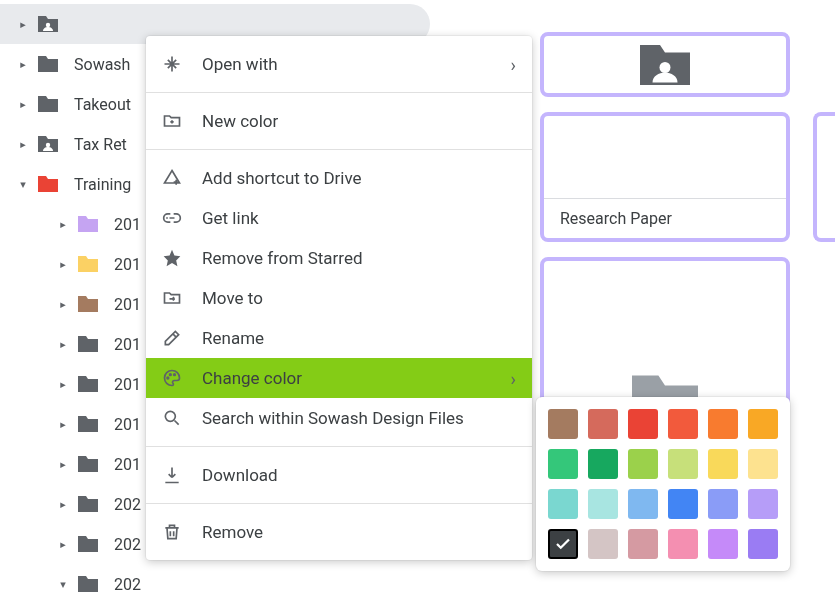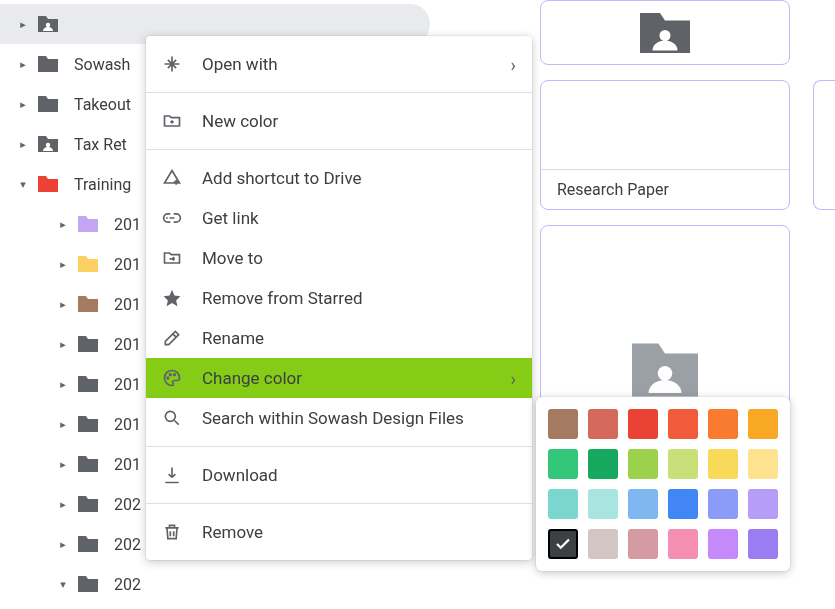--- a/index.html
+++ b/index.html
@@ -75,27 +75,28 @@
     color: #5f6368;
   }
 
   
   .right{
     position:absolute;
     left:460px; top:0; right:0; bottom:0;
   }
   .card{
     position:absolute;
-    border:1px solid #c4b5fd;
+    border:4px solid #c4b5fd;
     border-radius:8px;
     background:#fff;
     display:flex;
     flex-direction:column;
     align-items:center;
     justify-content:flex-end;
+    margin-top:32px;
   }
   .card .label{
     width:100%; padding:10px 16px; text-align:left;
     font-size:16px; color:#3c4043;
     border-top:1px solid #dadce0;
   }
 
   
   .picker{
     position:absolute;
@@ -266,34 +267,34 @@
     <span class="mi">
         <svg viewBox="0 0 24 24" fill="none" stroke="currentColor" stroke-width="2">
           <path d="M9 12h6M7 12a5 5 0 010-0H5a5 5 0 000 0"></path>
           <path d="M10 7H7a5 5 0 000 10h3M14 7h3a5 5 0 010 10h-3"></path>
         </svg>
       </span>
     <span>Get link</span>
   </div>
   <div class="ctx-item">
     <span class="mi">
+        <svg viewBox="0 0 24 24" fill="currentColor">
+          <path d="M12 2l2.9 6.9L22 10l-5 4.9 1.5 7.1L12 18l-6.5 4 1.5-7.1L2 10l7.1-1.1z"></path>
+        </svg>
+      </span>
+    <span>Remove from Starred</span>
+  </div>
+  <div class="ctx-item">
+    <span class="mi">
         <svg viewBox="0 0 24 24" fill="none" stroke="currentColor" stroke-width="2">
           <path d="M3 6h6l2 2h10v10H3z"></path>
           <path d="M9 13h6m0 0l-2-2m2 2l-2 2"></path>
         </svg>
       </span>
     <span>Move to</span>
-  </div>
-  <div class="ctx-item">
-    <span class="mi">
-        <svg viewBox="0 0 24 24" fill="currentColor">
-          <path d="M12 2l2.9 6.9L22 10l-5 4.9 1.5 7.1L12 18l-6.5 4 1.5-7.1L2 10l7.1-1.1z"></path>
-        </svg>
-      </span>
-    <span>Remove from Starred</span>
   </div>
   <div class="ctx-item">
     <span class="mi">
         <svg viewBox="0 0 24 24" fill="none" stroke="currentColor" stroke-width="2">
           <path d="M4 20h4L20 8l-4-4L4 16v4zM13 7l4 4"></path>
         </svg>
       </span>
     <span>Rename</span>
   </div>
   <div class="ctx-item hovered">

